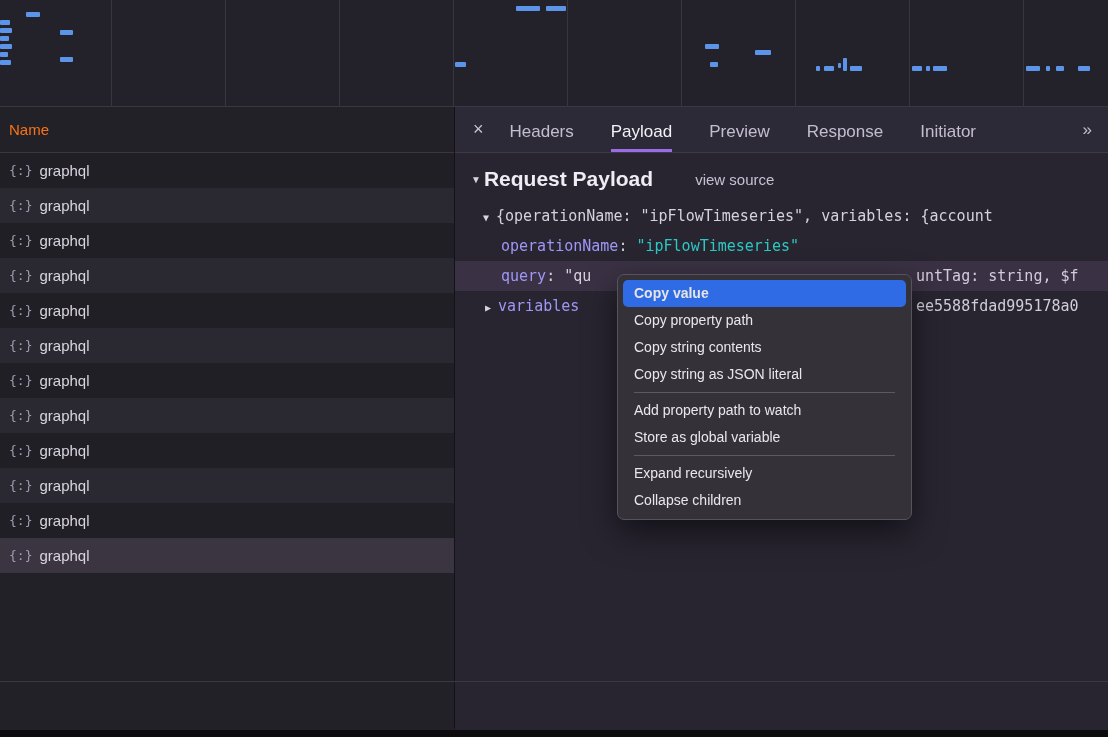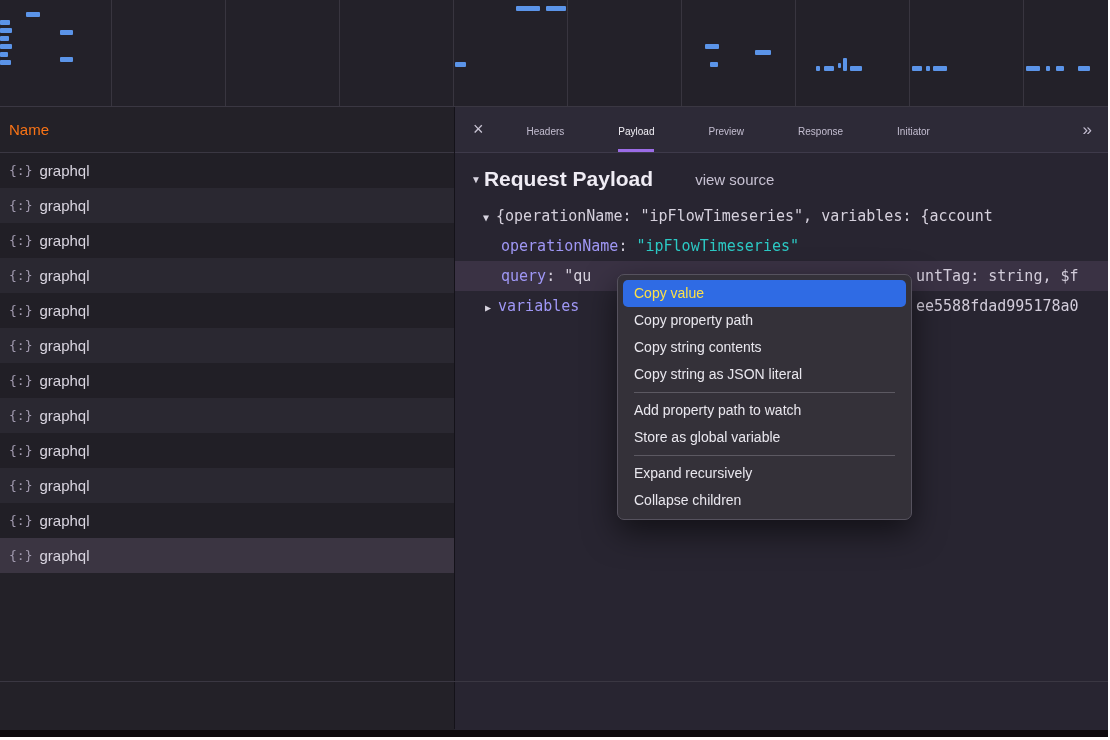--- a/index.html
+++ b/index.html
@@ -23,22 +23,22 @@
   .req-row.alt { background:#2a2831; }
   .req-row.selected { background:#3b3542; }
   .req-icon { font-family:"DejaVu Sans Mono", monospace; font-size:13px; color:#a29bb0; }
   .req-label { font-size:15px; color:#d9d5e0; }
 
   
   .right-panel { position:absolute; left:455px; top:107px; width:653px; height:574px; background:#282531; }
   .tabbar { position:relative; height:45px; display:flex; align-items:stretch;
             background:#2d2a37; border-bottom:1px solid #3e3a4a; }
   .close-btn { align-self:center; font-size:18px; color:#c9c4d4; margin:0 26px 0 18px; }
-  .tab { display:flex; align-items:center; margin-right:37px; font-size:10px; color:#c3bdd0;
-         border-bottom:3px solid transparent; padding-top:7px;margin-left:17px; }
+  .tab { display:flex; align-items:center; margin-right:37px; font-size:17px; color:#c3bdd0;
+         border-bottom:3px solid transparent; padding-top:7px; }
   .tab.selected { color:#f3f1f7; border-bottom-color:var(--accent,#9b6ce6); }
   .overflow-btn { align-self:center; margin-left:auto; margin-right:16px; font-size:17px; color:#c3bdd0; }
 
   .payload-content { position:absolute; left:0; top:46px; right:0; bottom:0; }
   .payload-header { display:flex; align-items:center; padding:14px 0 6px 16px; }
   .ph-caret { font-size:10px; color:#d8d4e0; margin-right:3px; }
   .ph-title { font-weight:bold; font-size:21px; color:#efecf4; }
   .ph-viewsource { margin-left:42px; font-size:15px; color:#c7c1d2; }
 
   .tree { margin-top:4px; font-family:"DejaVu Sans Mono", monospace; font-size:15px; }
@@ -60,21 +60,21 @@
   .footer-left  { position:absolute; left:0; top:0; width:454px; height:48px; background:#232128; }
   .footer-right { position:absolute; left:455px; top:0; width:653px; height:48px; background:#282531; }
   .bottom-strip { position:absolute; left:0; top:730px; width:1108px; height:7px; background:#0c0b0e; }
 
   
   .context-menu { position:absolute; left:617px; top:274px; width:293px; z-index:10;
                   background:#343139; border:1px solid #56525e; border-radius:7px;
                   padding:5px 0; box-shadow:0 12px 32px rgba(0,0,0,0.55); }
   .menu-item { height:27px; line-height:27px; margin:0 5px; padding:0 11px;
                border-radius:5px; font-size:14px; color:#e9e7ee; }
-  .menu-item.hl { background:var(--menu-hl,#2f6be4); color:#fde047; }
+  .menu-item.hl { background:var(--menu-hl,#2f6be4); color:#e5e5e5;font-weight:bold; }
   .menu-sep { height:1px; background:#5c5962; margin:4px 16px; }
 </style>
 </head>
 <body>
 
 <div class="app">
 
   <div class="overview">
     <div id="ov-grid">
         <div class="ov-line" style="left: 111px;"></div>

